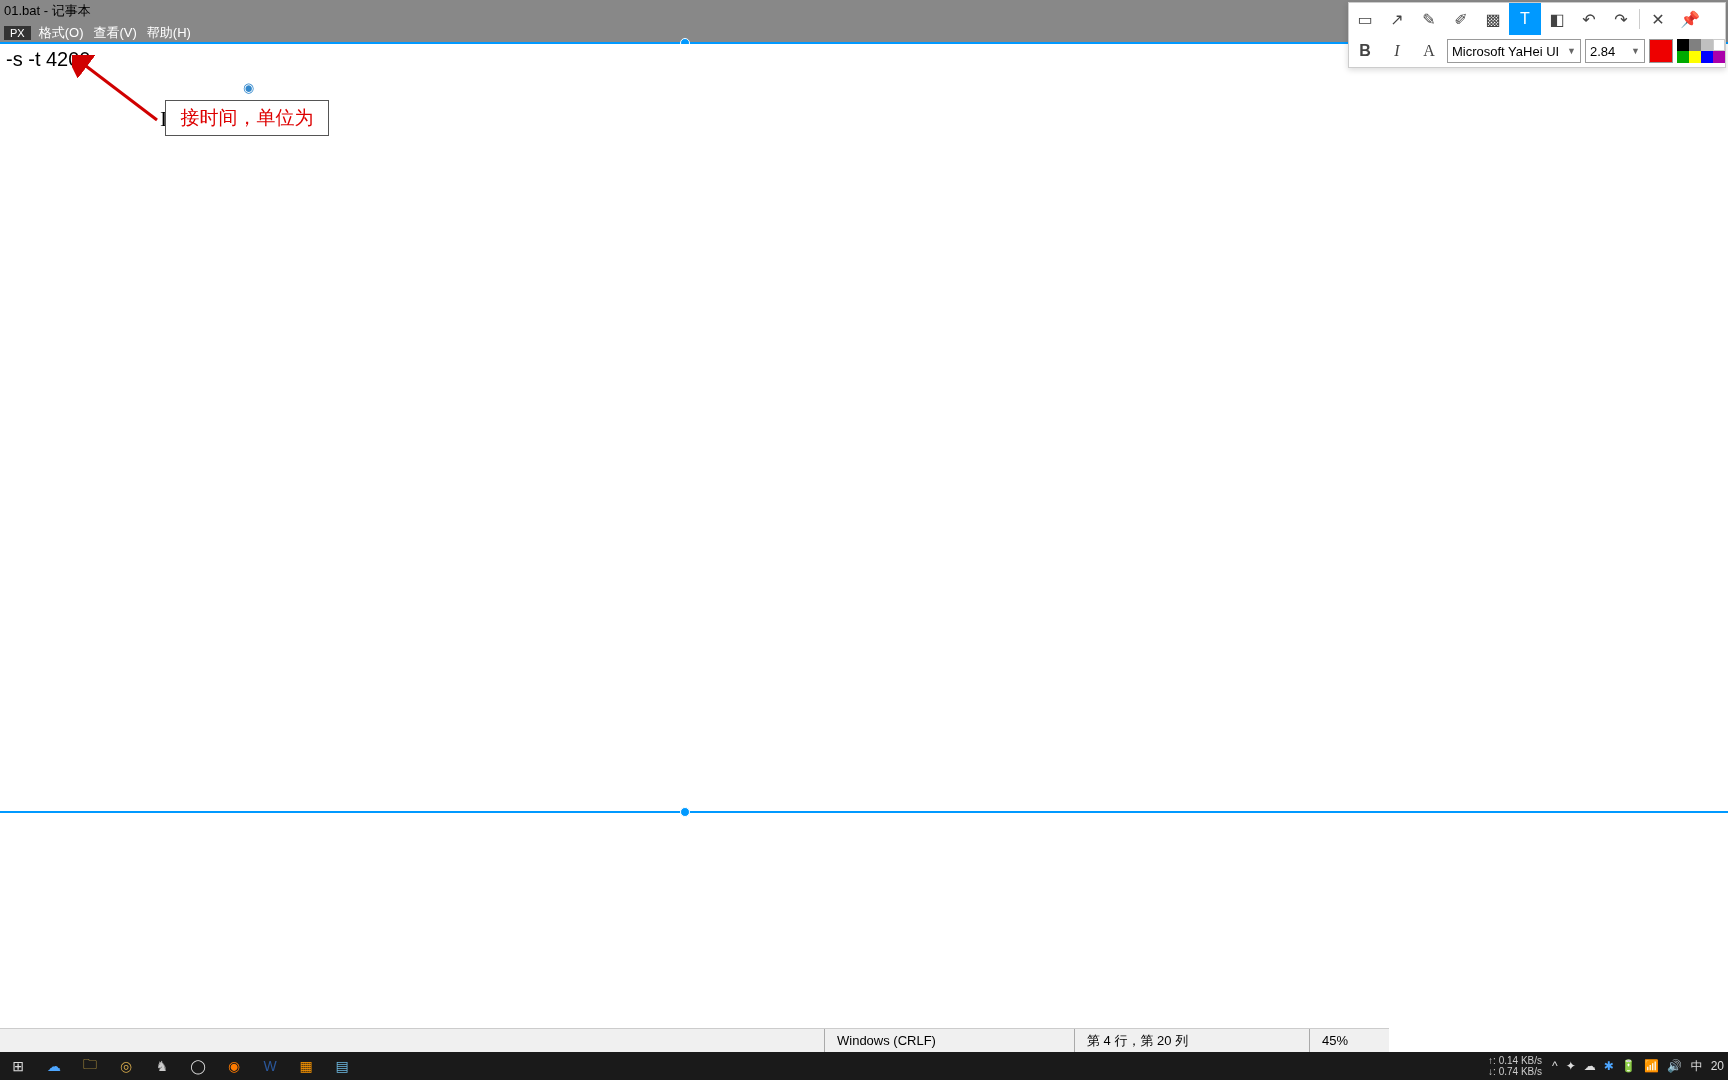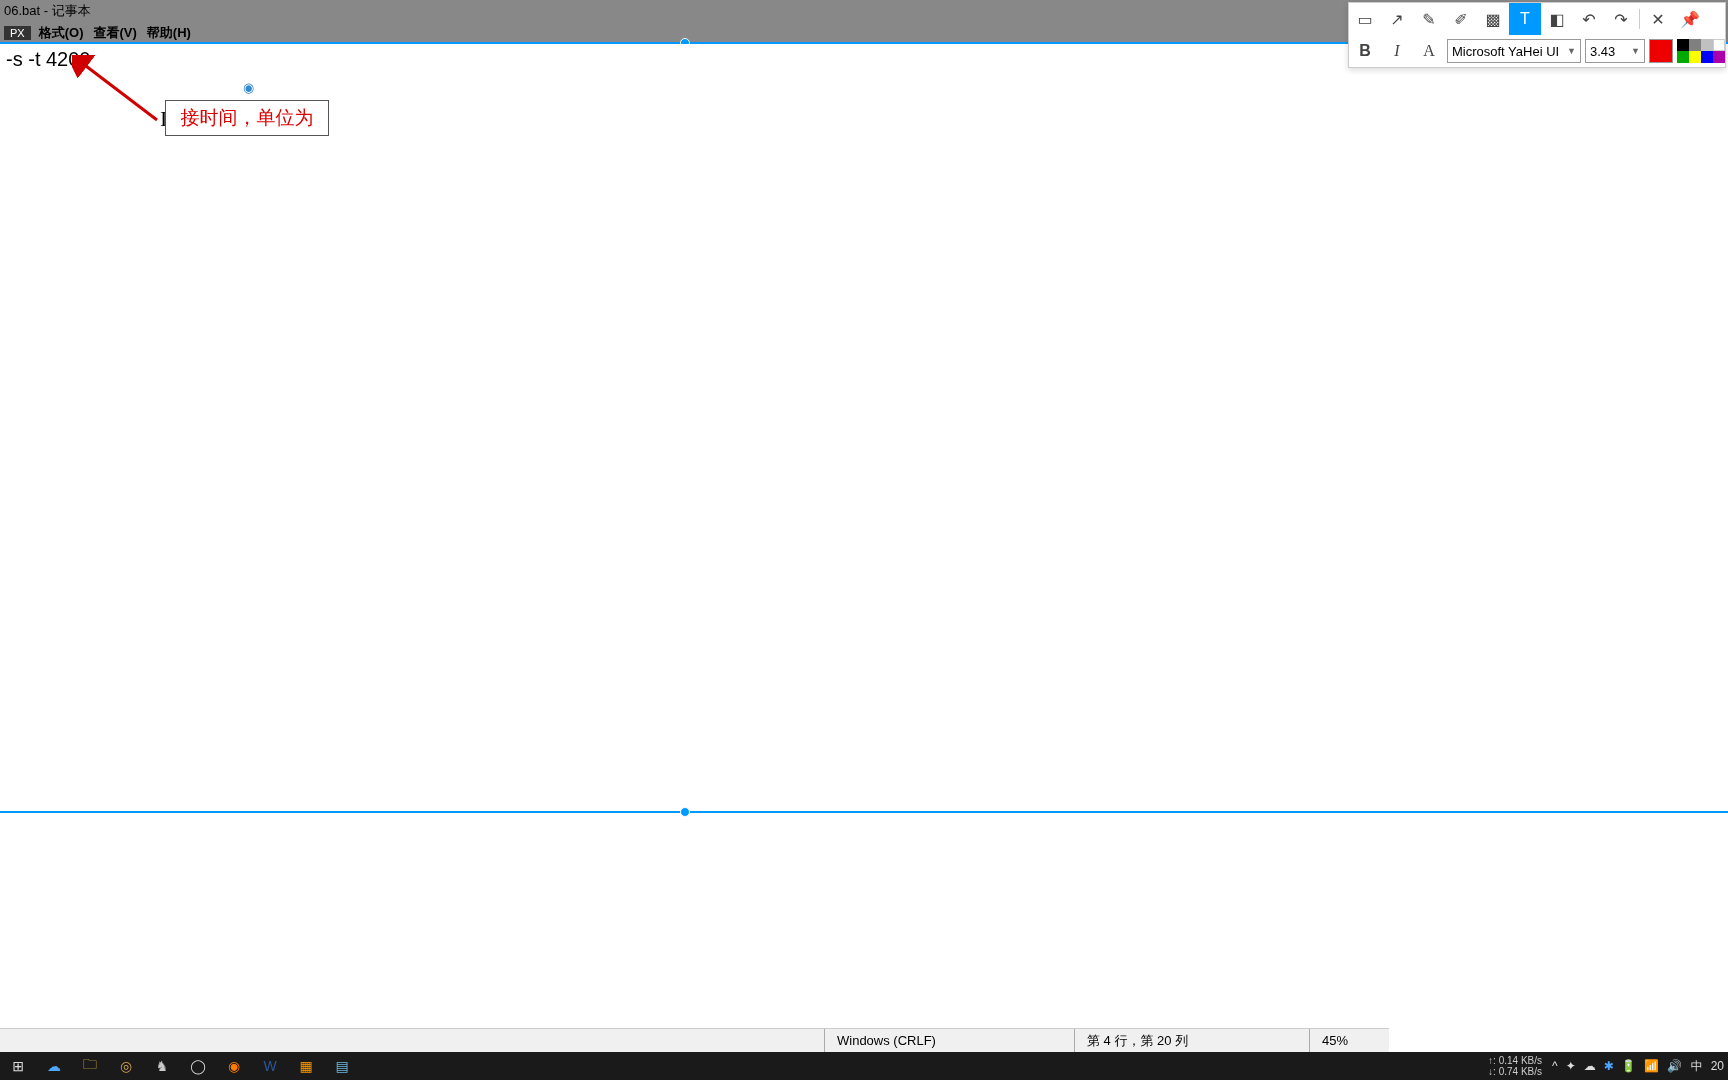--- a/index.html
+++ b/index.html
@@ -4,21 +4,21 @@
 <style>
 * { margin: 0; padding: 0; box-sizing: border-box; font-family: "Microsoft YaHei", Arial, sans-serif; }
 body { width: 1728px; height: 1080px; background: #fff; overflow: hidden; position: relative; }
 
 
 .titlebar { background: #888; color: #000; height: 22px; display: flex; align-items: center; padding-left: 4px; font-size: 13px; }
 
 
 .menubar { background: #888; height: 22px; display: flex; align-items: center; padding-left: 4px; font-size: 13px; }
 .menubar .px-label { background: #333; color: #fff; padding: 1px 6px; margin-right: 8px; font-size: 11px; }
-.menubar .menu-item { margin-right: 10px; cursor: pointer; color: #000000; font-weight: bold; }
+.menubar .menu-item { margin-right: 10px; cursor: pointer; color: #ffffff; }
 
 
 .editor { position: absolute; top: 44px; left: 0; right: 0; bottom: 30px; background: #fff; }
 .editor-text { padding: 4px 6px; font-size: 20px; }
 
 
 .sel-line { position: absolute; top: 42px; left: 0; right: 0; height: 2px; background: #0099ff; }
 .sel-handle { position: absolute; width: 10px; height: 10px; background: #0099ff; border-radius: 50%; border: 1px solid #fff; transform: translate(-50%, -50%); }
 .sel-line-bottom { position: absolute; top: 811px; left: 0; right: 0; height: 2px; background: #0099ff; }
 
@@ -57,21 +57,21 @@
 .tray { display: flex; align-items: center; color: #ddd; font-size: 12px; }
 .tray-item { padding: 0 4px; cursor: pointer; }
 .net-speed { font-size: 10px; line-height: 11px; padding: 0 6px; color: #ccc; }
 
 .chevron-down { font-size: 9px; color: #666; }
 </style>
 </head>
 <body>
 
 <div class="titlebar">
-  <span>06.bat - 记事本</span>
+  <span>01.bat - 记事本</span>
 </div>
 
 <div class="menubar">
   <span class="px-label">PX</span>
   <span class="menu-item">格式(O)</span>
   <span class="menu-item">查看(V)</span>
   <span class="menu-item">帮助(H)</span>
 </div>
 
 <div class="sel-line"></div>
@@ -119,21 +119,21 @@
     <div class="tool-btn" style="font-weight:bold">B</div>
     <div class="tool-btn" style="font-style:italic;font-family:serif">I</div>
     <div class="tool-btn">
         <span style="font-family:serif">A</span>
       </div>
     <div class="font-select">
       <span>Microsoft YaHei UI</span>
       <span class="chevron-down">▼</span>
     </div>
     <div class="size-select">
-      <span>3.43</span>
+      <span>2.84</span>
       <span class="chevron-down">▼</span>
     </div>
     <div class="color-main"></div>
     <div class="color-grid">
       <div class="color-cell" style="background:#000"></div>
       <div class="color-cell" style="background:#808080"></div>
       <div class="color-cell" style="background:#c0c0c0"></div>
       <div class="color-cell" style="background:#fff;border:1px solid #ccc"></div>
       <div class="color-cell" style="background:#0a0"></div>
       <div class="color-cell" style="background:#ff0"></div>

